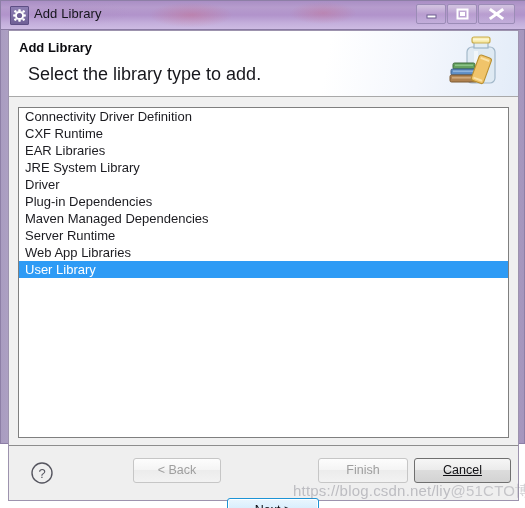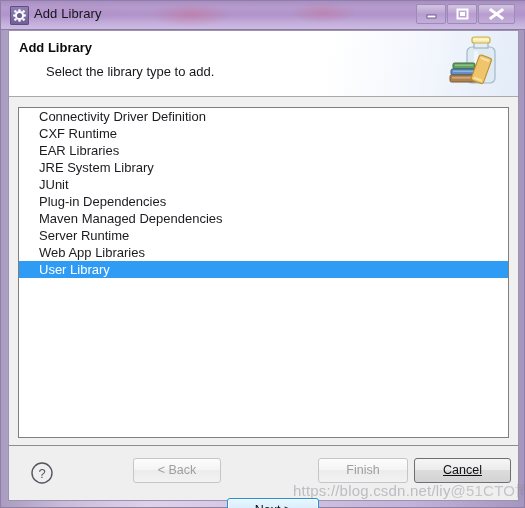--- a/index.html
+++ b/index.html
@@ -12,21 +12,21 @@
     height: 508px;
     font-family: "Liberation Sans", sans-serif;
     overflow: hidden;
   }
 
   
   #window {
     position: absolute;
     left: 0; top: 0;
     width: 525px;
-    height: 508px;
+    height: 444px;
     box-sizing: border-box;
     background: linear-gradient(90deg,
         #a99cc0 0%, #c8bcd9 12%, #ded2ea 28%,
         #cfc2e2 55%, #c2b3da 78%, #a596bd 100%);
     border: 1px solid #8d7fa6;
   }
 
   
   #titlebar {
     position: absolute;
@@ -94,22 +94,22 @@
   }
   #banner-title {
     position: absolute;
     left: 10px; top: 9px;
     font-size: 13px;
     font-weight: bold;
     color: #0c0c10;
   }
   #banner-sub {
     position: absolute;
-    left: 37px; top: 33px;
-    font-size: 13px;
+    left: 19px; top: 33px;
+    font-size: 18px;
     color: #17171c;
   }
   #banner-art {
     position: absolute;
     right: 10px; top: 2px;
     width: 62px; height: 60px;
   }
 
   
   #listbox {
@@ -117,21 +117,21 @@
     left: 9px; top: 76px;
     width: 491px; height: 331px;
     box-sizing: border-box;
     background: #ffffff;
     border: 1px solid #7f7f7f;
     overflow: hidden;
   }
   .list-row {
     height: 17px;
     line-height: 17px;
-    padding-left: 20px;
+    padding-left: 6px;
     font-size: 13px;
     color: #1b1b20;
     white-space: nowrap;
   }
   .list-row.selected {
     background: #2e9bf5;
     color: #ffffff;
   }
 
   
@@ -272,21 +272,21 @@
           </g>
         </svg>
       </div>
     </div>
 
     <div id="listbox">
         <div class="list-row">Connectivity Driver Definition</div>
         <div class="list-row">CXF Runtime</div>
         <div class="list-row">EAR Libraries</div>
         <div class="list-row">JRE System Library</div>
-        <div class="list-row">JUnit</div>
+        <div class="list-row">Driver</div>
         <div class="list-row">Plug-in Dependencies</div>
         <div class="list-row">Maven Managed Dependencies</div>
         <div class="list-row">Server Runtime</div>
         <div class="list-row">Web App Libraries</div>
         <div class="list-row selected">User Library</div>
       </div>
 
     <div id="footer-sep"></div>
     <div id="footer">
       <div id="help-icon">

